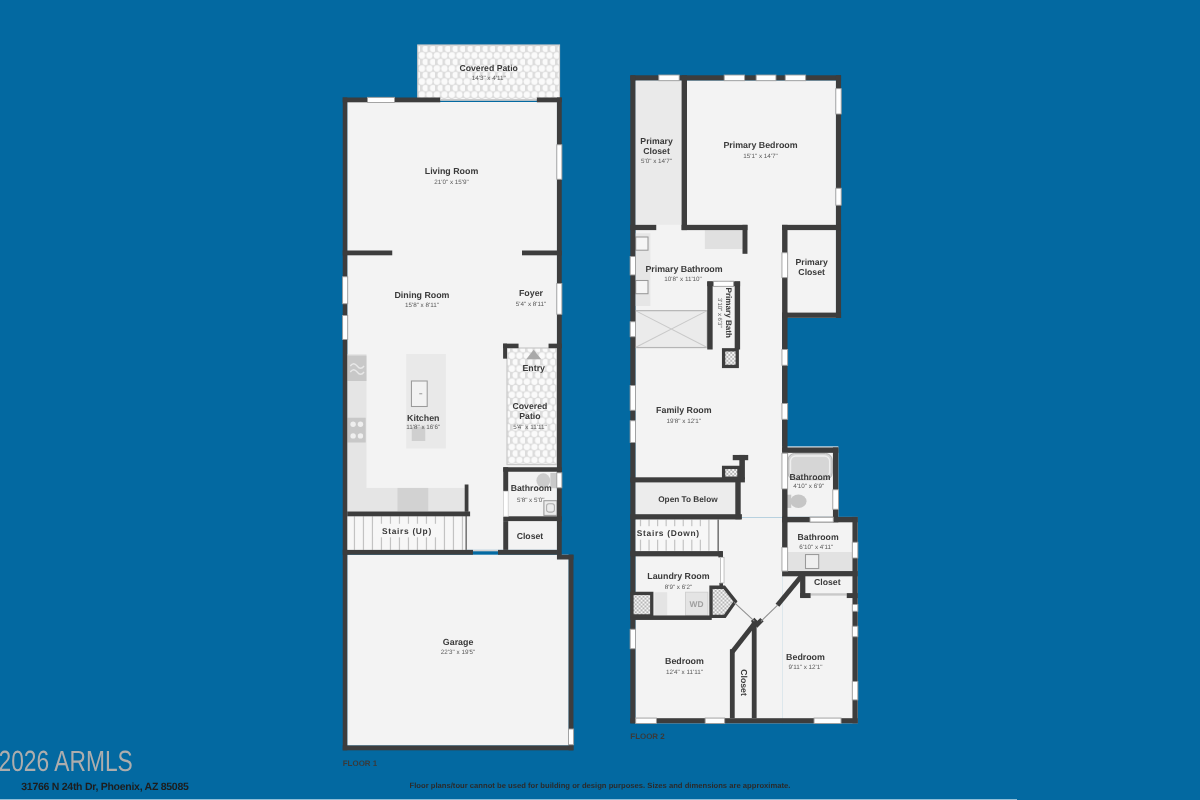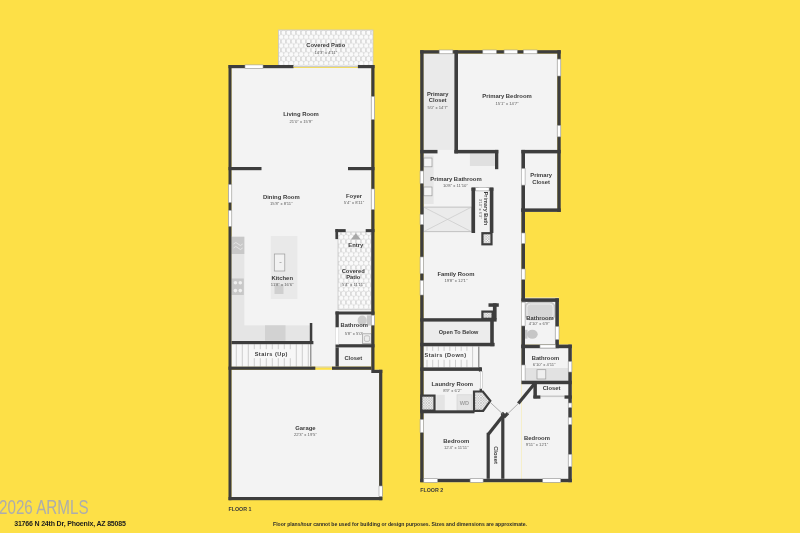--- a/index.html
+++ b/index.html
@@ -1,16 +1,16 @@
 <!DOCTYPE html>
 <html><head>
 <meta charset="utf-8">
 <style>
   html,body{margin:0;padding:0;background:#ffffff;}
-  #page{position:relative;width:800px;height:533px;background:#fde047;overflow:hidden;
+  #page{position:relative;width:800px;height:533px;background:#0369a1;overflow:hidden;
         font-family:"Liberation Sans", sans-serif;}
   svg{position:absolute;left:0;top:0;}
   text{font-family:"Liberation Sans", sans-serif;}
   .rn{font-weight:bold;fill:#3a3a3a;}
   .dm{fill:#5a5a5a;}
 </style>
 </head>
 <body>
 <div id="page">
 <svg width="800" height="533" viewBox="0 0 800 533">

